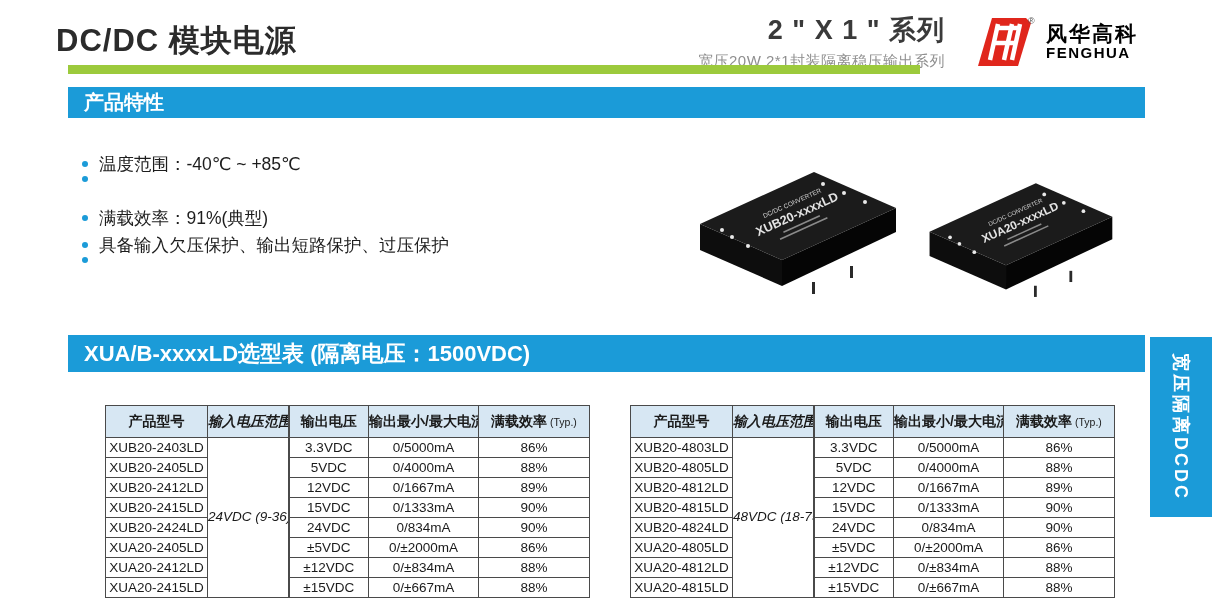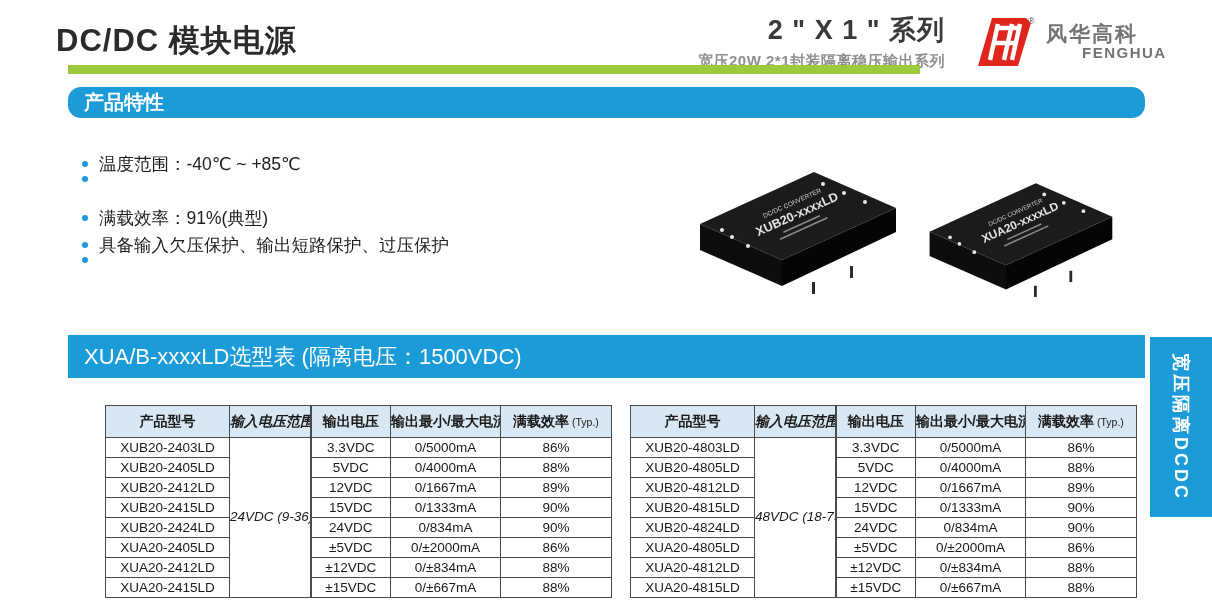--- a/index.html
+++ b/index.html
@@ -8,51 +8,51 @@
     position:relative; width:1212px; height:609px; background:#fff;
     font-family:"Liberation Sans","DejaVu Sans",sans-serif; color:#222; overflow:hidden;
   }
   
   .title {
     position:absolute; left:56px; top:20px; font-size:31px; font-weight:600;
     color:#2b2b2b; letter-spacing:1px;
   }
   .series-block { position:absolute; right:267px; top:12px; text-align:right; }
   .series-name { font-size:27px; font-weight:600; color:#3a3a3a; letter-spacing:1px; }
-  .series-sub  { font-size:15px; color:#8f8f8f; margin-top:4px; letter-spacing:0.5px;font-weight:bold; }
+  .series-sub  { font-size:15px; color:#8f8f8f; margin-top:4px; letter-spacing:0.5px; }
   .logo { position:absolute; left:968px; top:14px; display:flex; align-items:center; gap:8px; }
-  .logo-text { line-height:1.05; color:#737373; }
+  .logo-text { line-height:1.05; color:#000000; }
   .logo-cn { font-size:21px; font-weight:bold; letter-spacing:2px; }
-  .logo-en { font-size:15px; font-weight:bold; letter-spacing:1.5px;margin-left:36px; }
+  .logo-en { font-size:15px; font-weight:bold; letter-spacing:1.5px; }
   .green-rule { position:absolute; left:68px; top:65px; width:852px; height:9px; }
   
   .section-bar {
     position:absolute; left:68px; width:1077px; color:#fff; display:flex; align-items:center;
   }
   .bar-features { top:87px; height:31px; font-size:20px; font-weight:bold; padding-left:16px; }
-  .bar-table   { top:335px; height:43px; font-size:22px; font-weight:400; padding-left:16px; }
+  .bar-table   { top:335px; height:37px; font-size:22px; font-weight:700; padding-left:16px; }
   
   .features { position:absolute; left:82px; top:152px; list-style:none; }
   .features li { display:flex; align-items:baseline; height:27px; font-size:17.5px; color:#1d1d1d; }
   .bullet { width:6px; height:6px; border-radius:50%; margin-right:11px; flex:0 0 auto; position:relative; top:-3px; }
   
   .module-a { position:absolute; left:692px; top:160px; }
   .module-b { position:absolute; left:922px; top:172px; }
   
   .tables-wrap { position:absolute; left:0; top:405px; width:1212px; }
   table.spec { position:absolute; top:0; border-collapse:collapse; table-layout:fixed; width:470px; background:#fff; }
   table.spec.t0 { left:105px; }
   table.spec.t1 { left:630px; }
   .spec th, .spec td {
     border:1px solid #4a4a4a; text-align:center; vertical-align:middle;
     font-size:13.5px; color:#1a1a1a; padding:0; overflow:hidden; white-space:nowrap;
   }
   .spec th { height:32px; font-weight:600; font-size:14px; }
   .spec td { height:20px; }
-  .spec .c0 { width:124px; } .spec .c1 { width:81px;font-style:italic; } .spec .c2 { width:80px; }
+  .spec .c0 { width:102px; } .spec .c1 { width:81px;font-style:italic; } .spec .c2 { width:80px; }
   .spec .c3 { width:110px; } .spec .c4 { width:111px; }
   .spec th.c2, .spec td.out-v { border-left-width:2px; }
   .typ-small { font-size:10.5px; font-weight:normal; }
   .input-cell { font-size:14px; line-height:1.35; white-space:pre-line; }
   
   .side-tab { position:absolute; left:1150px; top:337px; width:62px; height:180px; }
   .side-tab span {
     position:absolute; left:50%; top:50%; transform:translate(-50%,-50%) rotate(90deg);
     white-space:nowrap; color:#fff; font-size:18px; font-weight:bold; letter-spacing:3px;
   }
@@ -82,21 +82,21 @@
       <text x="60" y="10" font-size="9" fill="#555">®</text>
     </svg>
     <div class="logo-text">
       <div class="logo-cn">风华高科</div>
       <div class="logo-en">FENGHUA</div>
     </div>
   </div>
 
   <div class="green-rule" style="background: rgb(156, 202, 60);"></div>
 
-  <div class="section-bar bar-features" style="background: rgb(27, 155, 216); border-radius: 13px;">
+  <div class="section-bar bar-features" style="background: rgb(27, 155, 216);">
     <span>产品特性</span>
   </div>
 
   <ul class="features" id="features-list">
       <li>
         <span class="bullet" style="background: rgb(27, 155, 216);"></span>
         <span>温度范围：-40℃ ~ +85℃</span>
       </li>
       <li>
         <span class="bullet" style="background: rgb(27, 155, 216);"></span>

